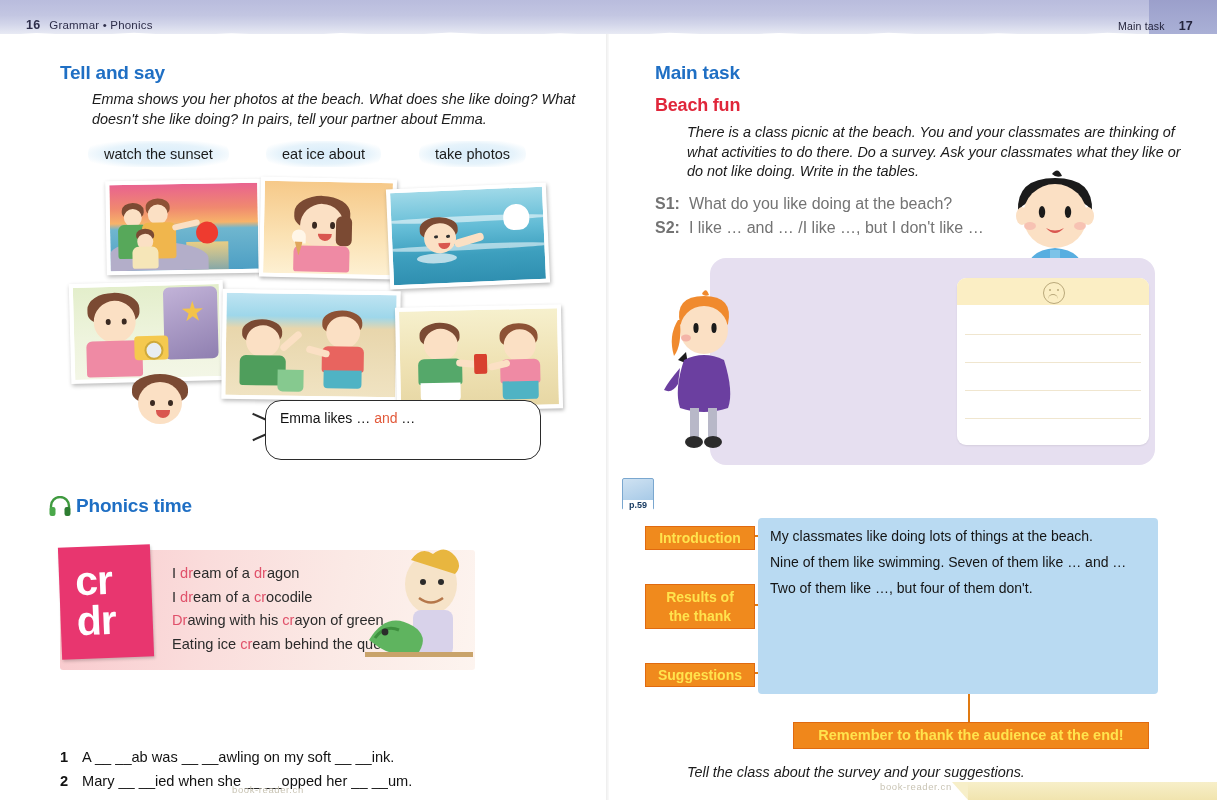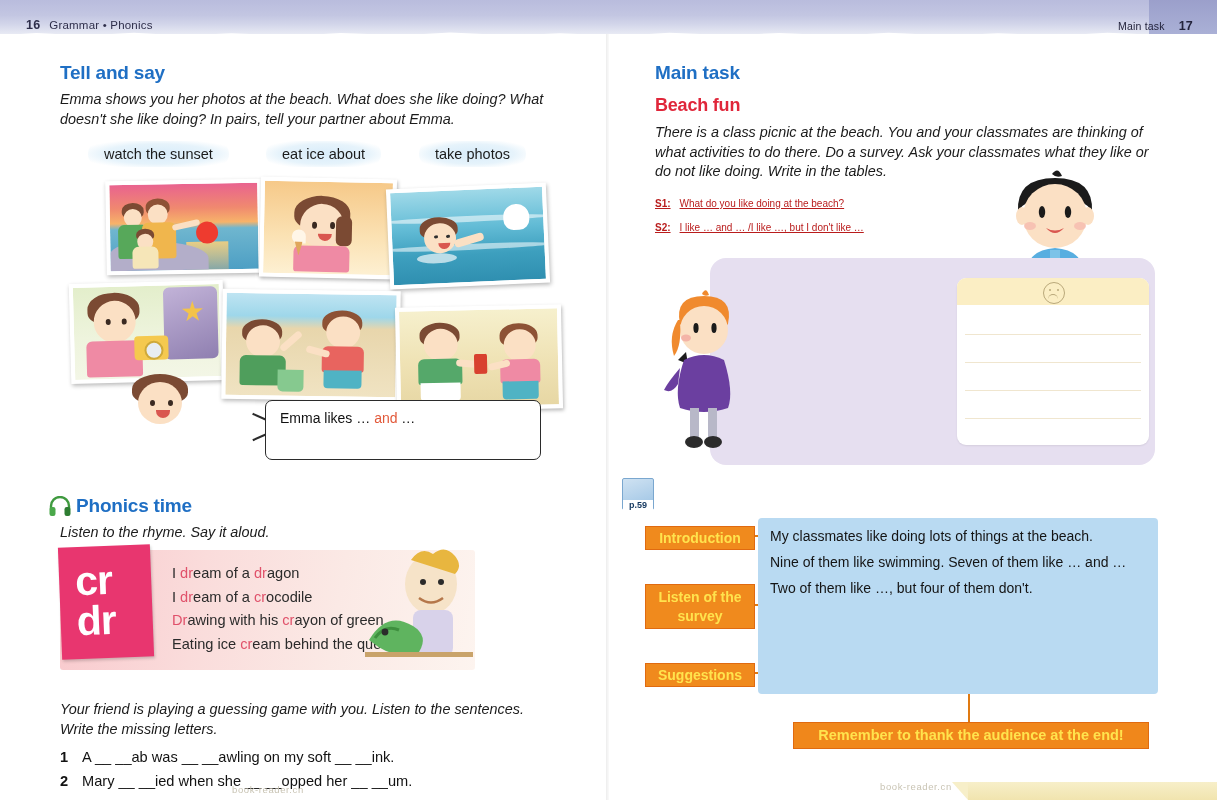--- a/index.html
+++ b/index.html
@@ -30,21 +30,21 @@
   .hdr-right{position:absolute;top:19px;right:24px;font-size:10.5px;color:#23233c;letter-spacing:.2px;}
   .hdr-right .pg{font-weight:bold;font-size:12.5px;margin-left:14px;}
 
   
   .gutter{position:absolute;top:34px;left:606px;width:3px;height:766px;
     background:linear-gradient(90deg,rgba(0,0,0,.07),rgba(0,0,0,.02));}
 
   
   .h-blue{color:#1f6fc4;font-weight:bold;font-size:19px;letter-spacing:-.2px;}
   .h-red{color:#e0263a;font-weight:bold;font-size:18px;letter-spacing:-.2px;}
-  .italic{font-style:italic;font-size:14.4px;color:#1b1b1b;line-height:19.5px;}
+  .italic{font-style:italic;font-size:14.4px;color:#1b1b1b;line-height:19.5px;margin-left:32px;}
 
   
   .think-head{position:absolute;left:60px;top:62px;}
   .think-intro{position:absolute;left:60px;top:90px;width:500px;}
 
   .chips{position:absolute;left:88px;top:141px;width:470px;height:30px;}
   .chip{
     position:absolute;top:0;height:26px;line-height:26px;padding:0 16px;
     font-size:14.5px;color:#1b1b1b;text-align:center;border-radius:13px;
     background:radial-gradient(ellipse at center,#d8ecfa 0%,#e6f3fb 55%,rgba(236,246,253,0) 82%);
@@ -75,21 +75,21 @@
   
   .head{position:absolute;border-radius:50%;background:#fbe0c4;}
   .hair{position:absolute;background:#7b4a33;border-radius:50% 50% 38% 38%;}
   .hairR{background:#8d5235;}
   .body-t{position:absolute;border-radius:6px 6px 3px 3px;}
   .arm{position:absolute;background:#fbe0c4;border-radius:6px;}
 
   
   .bubble{
     position:absolute;left:265px;top:400px;width:276px;height:60px;
-    background:#fff;border:1.6px solid #2b2b2b;border-radius:7px;
+    background:#fff;border:1.6px solid #2b2b2b;border-radius:16px;
     font-size:14px;color:#111;padding:7px 12px 0 14px;line-height:21px;box-sizing:border-box;
   }
   .bubble .hl{color:#e2593a;}
   .tail{position:absolute;left:252px;top:412px;width:16px;height:32px;}
   .tail i{position:absolute;left:0;width:16px;height:1.6px;background:#2b2b2b;}
   .tail i:nth-child(1){top:4px;transform:rotate(24deg);}
   .tail i:nth-child(2){top:24px;transform:rotate(-24deg);}
 
   
   .ph-icon{position:absolute;left:48px;top:496px;width:24px;height:20px;}
@@ -113,21 +113,21 @@
   .dragon{position:absolute;right:-4px;top:-6px;width:120px;height:126px;}
 
   .guess{position:absolute;left:60px;top:700px;width:500px;}
   .qs{position:absolute;left:60px;top:745px;width:520px;font-size:14.6px;color:#121212;line-height:24px;}
   .qs .n{font-weight:bold;display:inline-block;width:22px;}
 
   
   .main-head{position:absolute;left:655px;top:62px;}
   .beach-head{position:absolute;left:655px;top:95px;}
   .beach-intro{position:absolute;left:655px;top:123px;width:500px;}
-  .dial{position:absolute;left:655px;top:192px;font-size:10px;color:#b91c1c;line-height:24px;font-weight:500;text-decoration:underline;}
+  .dial{position:absolute;left:655px;top:192px;font-size:16px;color:#737373;line-height:24px;font-weight:500;}
   .dial .sp{font-weight:bold;margin-right:9px;}
 
   .boyfig{position:absolute;left:1000px;top:168px;width:110px;height:105px;}
 
   .survey{
     position:absolute;left:710px;top:258px;width:445px;height:207px;
     background:#e6dff0;border-radius:16px;
   }
   .tbl{position:absolute;top:20px;width:192px;height:167px;background:#fff;border-radius:9px;overflow:hidden;box-shadow:0 1px 2px rgba(0,0,0,.08);}
   .tbl.l{left:33px;} .tbl.r{left:247px;}
@@ -318,21 +318,20 @@
   </div>
 
   <div class="ph-icon">
     <svg viewBox="0 0 24 20" width="24" height="20">
         <path d="M3 13V10a9 9 0 0 1 18 0v3" fill="none" stroke="#3f9a3f" stroke-width="2.4"></path>
         <rect x="1.5" y="11" width="6" height="9" rx="2.2" fill="#4aa84a"></rect>
         <rect x="16.5" y="11" width="6" height="9" rx="2.2" fill="#2e7d32"></rect>
       </svg>
   </div>
   <div class="h-blue ph-head">Phonics time</div>
-  <div class="italic ph-sub">Listen to the rhyme. Say it aloud.</div>
 
   <div class="rhyme">
     <div class="crdr">
       <div>cr</div>
       <div>dr</div>
     </div>
     <div class="poem">
       <div><span>I </span><span class="b">dr</span><span>eam of a </span><span class="b">dr</span><span>agon</span></div>
       <div><span>I </span><span class="b">dr</span><span>eam of a </span><span class="b">cr</span><span>ocodile</span></div>
       <div><span></span><span class="b">Dr</span><span>awing with his </span><span class="b">cr</span><span>ayon of green.</span></div>
@@ -347,21 +346,20 @@
         <path d="M60 54 q12 9 24 0" stroke="#b5774a" stroke-width="2.4" fill="none"></path>
         <rect x="54" y="66" width="40" height="46" rx="8" fill="#d8d2ea"></rect>
         <path d="M10 96 q18-30 44-14 q16 10 6 26 q-24 10-50-12z" fill="#5fb45f"></path>
         <path d="M16 94 q10-14 24-8" stroke="#3e8f3e" stroke-width="3" fill="none"></path>
         <circle cx="26" cy="88" r="3.4" fill="#2b2b2b"></circle>
         <rect x="6" y="108" width="108" height="5" fill="#c9a36a"></rect>
       </svg>
     </div>
   </div>
 
-  <div class="italic guess">Your friend is playing a guessing game with you. Listen to the sentences. Write the missing letters.</div>
   <div class="qs">
     <div><span class="n">1</span><span>A __ __ab was __ __awling on my soft __ __ink.</span></div>
     <div><span class="n">2</span><span>Mary __ __ied when she __ __opped her __ __um.</span></div>
   </div>
   <div class="wm" style="left:232px;top:784px;">book-reader.cn</div>
 
   <div class="h-blue main-head">Main task</div>
   <div class="h-red beach-head">Beach fun</div>
   <div class="italic beach-intro">There is a class picnic at the beach. You and your classmates are thinking of what activities to do there. Do a survey. Ask your classmates what they like or do not like doing. Write in the tables.</div>
 
@@ -422,33 +420,34 @@
     </svg>
   </div>
 
   <div class="wbicon">
     <div class="p">p.59</div>
   </div>
 
   <div class="lbl" style="left:645px;top:526px;width:110px;">Introduction</div>
   <div class="conn" style="left:755px;top:535px;width:16px;height:2px;"></div>
 
-  <div class="lbl" style="left:645px;top:584px;width:110px;padding-top:3px;line-height:19px;">Listen of the survey</div>
+  <div class="lbl" style="left:645px;top:584px;width:110px;padding-top:3px;line-height:19px;">Results of the thank</div>
   <div class="conn" style="left:755px;top:604px;width:14px;height:2px;"></div>
   <div class="conn" style="left:768px;top:551px;width:2px;height:106px;"></div>
   <div class="conn" style="left:768px;top:551px;width:10px;height:2px;"></div>
   <div class="conn" style="left:768px;top:655px;width:10px;height:2px;"></div>
 
   <div class="lbl" style="left:645px;top:663px;width:110px;">Suggestions</div>
   <div class="conn" style="left:755px;top:672px;width:16px;height:2px;"></div>
 
   <div class="findings">
     <div class="fl">My classmates like doing lots of things at the beach.</div>
     <div class="fl">Nine of them like swimming. Seven of them like … and …</div>
     <div class="fl">Two of them like …, but four of them don't.</div>
   </div>
   <div class="conn" style="left:968px;top:694px;width:2px;height:28px;"></div>
   <div class="banner">Remember to thank the audience at the end!</div>
 
+  <div class="italic tell">Tell the class about the survey and your suggestions.</div>
   <div class="wm" style="left:880px;top:781px;">book-reader.cn</div>
   <div class="footstrip"></div>
 
 </div>
 
 </body></html>

